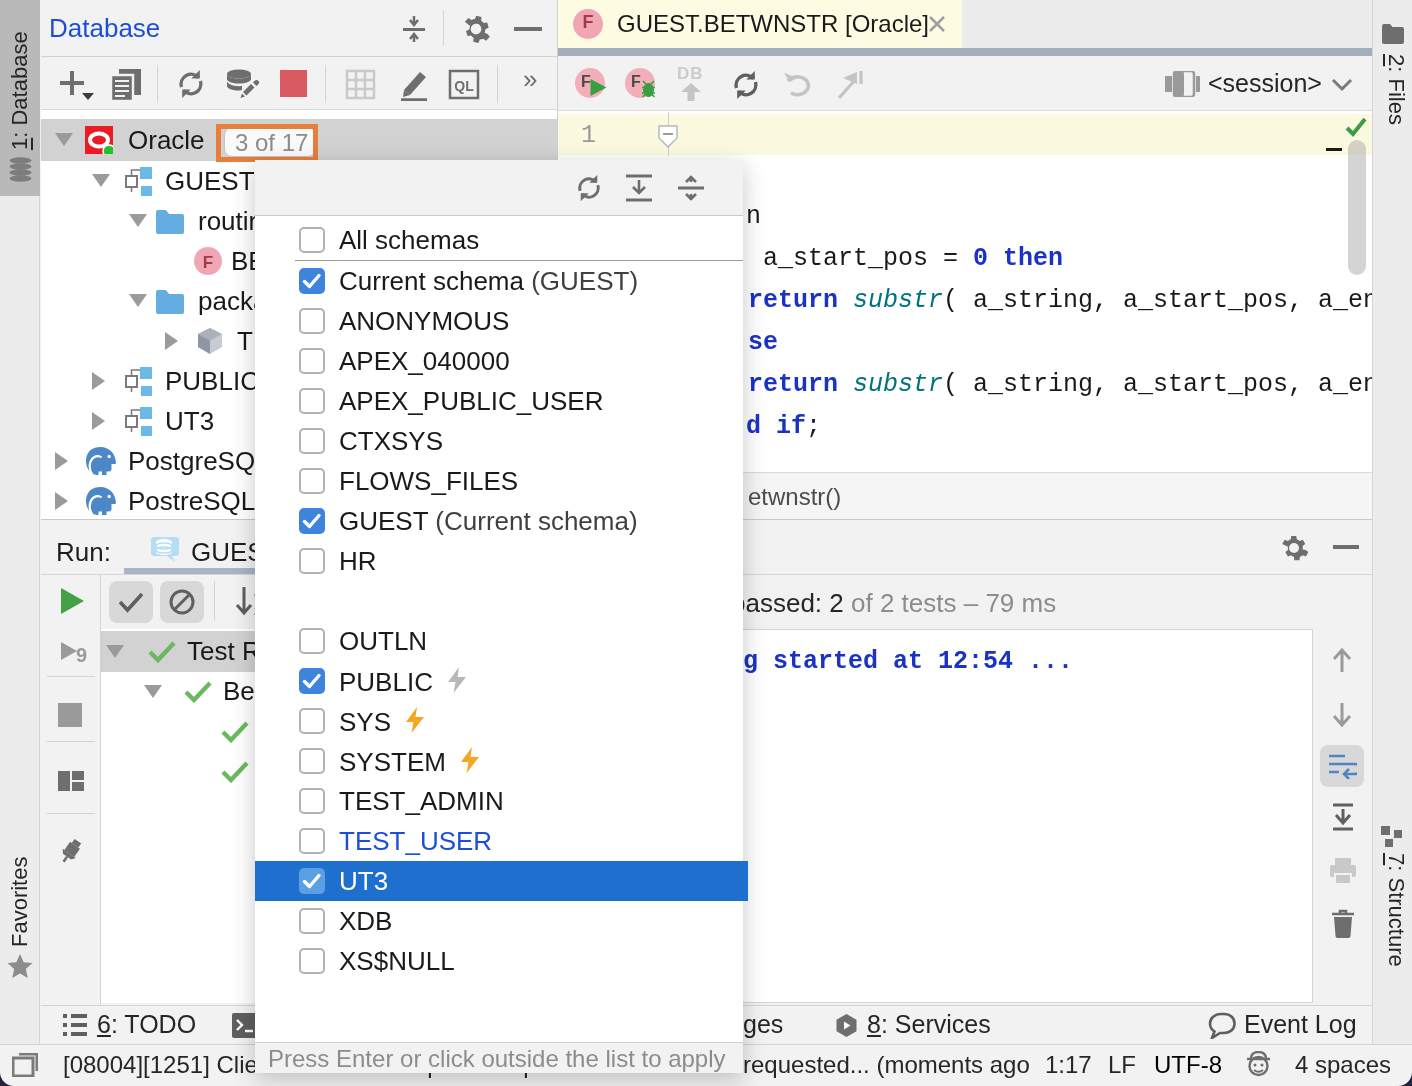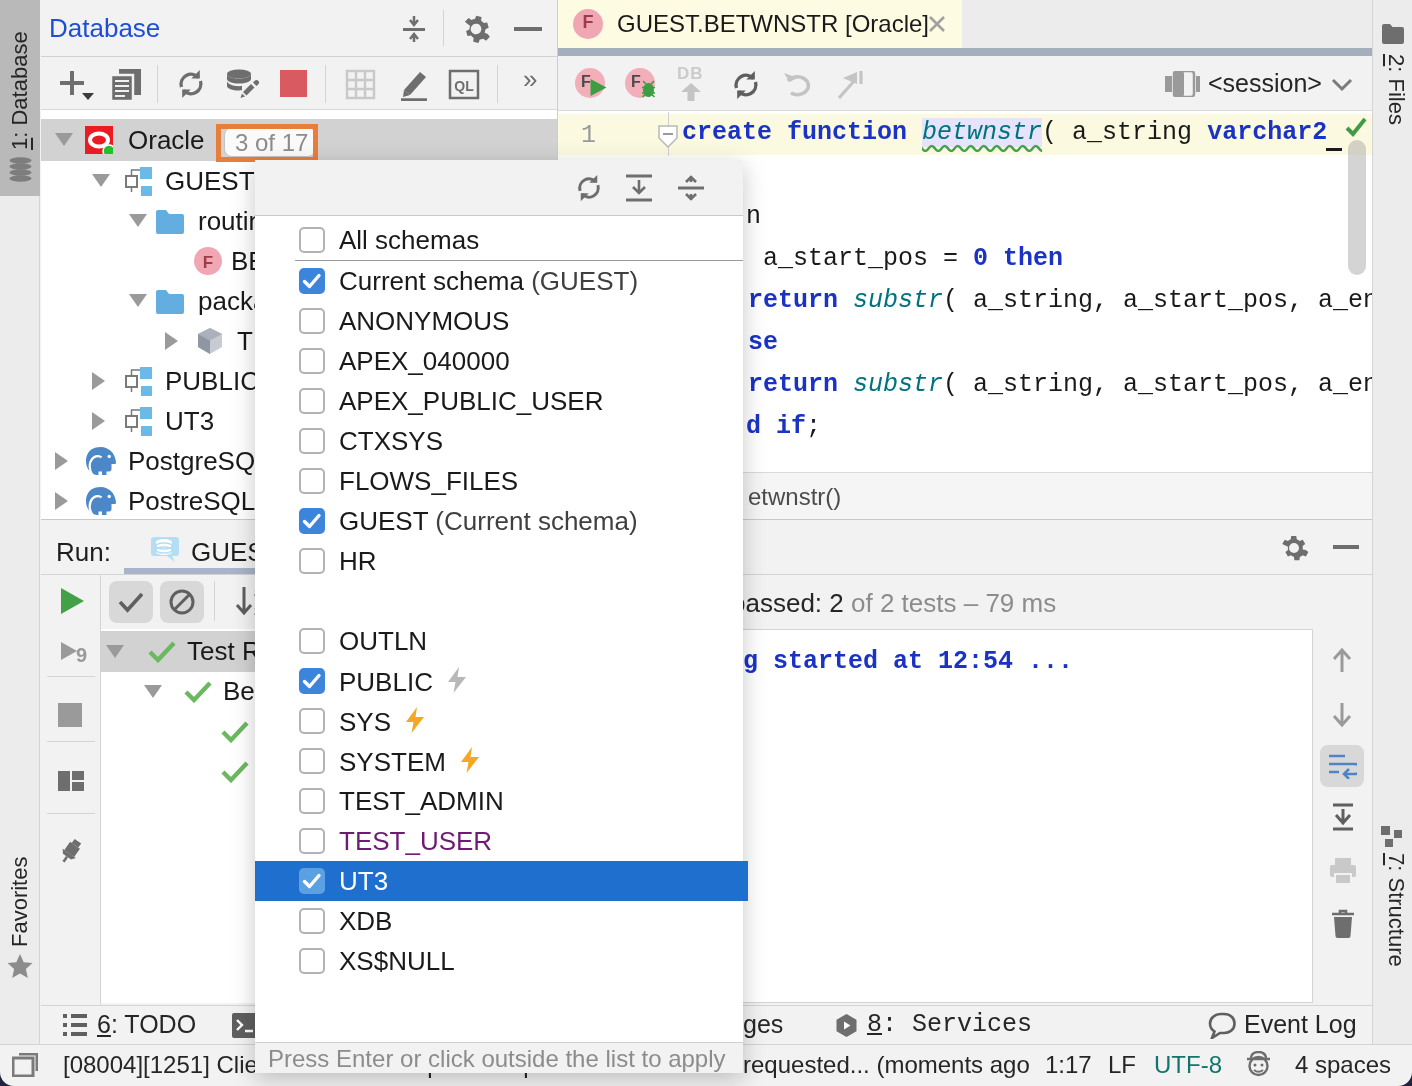--- a/index.html
+++ b/index.html
@@ -281,21 +281,20 @@
 
   <div class="abs" style="left:0;top:112px;width:815px;height:360px;background:#fff;overflow:hidden;">
     <div class="abs" style="left:0;top:2px;width:815px;height:41px;background:#fbf9e0;"></div>
     <div class="abs" style="left:110px;top:0;width:1px;height:44px;background:#cfcfcf;"></div>
     <div class="abs mono" style="left:23px;top:9px;font-size:25px;color:#999;">1</div>
 
     <svg class="abs" style="left:100px;top:13px;" width="20" height="23" viewBox="0 0 20 23">
         <path d="M1 1 H19 V13 L10 22 L1 13 Z" fill="#fff" stroke="#b8b8b8" stroke-width="1.5"></path>
         <path d="M5 9 H15" stroke="#9a9a9a" stroke-width="2"></path>
       </svg>
-    <div class="abs mono codeline" style="left:124px;top:6px;"><span class="kw">create function</span> <span class="fn" style="background:#e6e4fb;text-decoration:underline wavy #44a24a;text-underline-offset:5px;">betwnstr</span>( a_string <span class="kw">varchar2</span></div>
     <div class="abs" style="left:768px;top:36px;width:16px;height:3px;background:#1a1a1a;"></div>
     <div class="abs mono codeline" style="left:188px;top:90px;">n</div>
     <div class="abs mono codeline" style="left:205px;top:132px;">a_start_pos = <span class="kw">0 then</span></div>
     <div class="abs mono codeline" style="left:190px;top:174px;"><span class="kw">return</span> <span class="fn">substr</span>( a_string, a_start_pos, a_end_pos - a_start_pos );</div>
     <div class="abs mono codeline" style="left:190px;top:216px;"><span class="kw">se</span></div>
     <div class="abs mono codeline" style="left:190px;top:258px;"><span class="kw">return</span> <span class="fn">substr</span>( a_string, a_start_pos, a_end_pos - a_start_pos + 1 );</div>
     <div class="abs mono codeline" style="left:188px;top:300px;"><span class="kw">d if</span>;</div>
 
     <div class="abs" style="left:790px;top:28px;width:18px;height:135px;background:rgba(160,160,160,0.45);border-radius:9px;"></div>
 
@@ -456,37 +455,37 @@
   <div class="abs" style="left:56px;top:4px;font-size:25px;color:#262626;"><span style="text-decoration:underline">6</span>: TODO</div>
   <svg class="abs" style="left:191px;top:7px;" width="26" height="25" viewBox="0 0 26 25">
       <rect x="0" y="0" width="26" height="25" rx="2" fill="#5f5f5f"></rect>
       <path d="M5 7 l5 5 -5 5 M13 18 h8" stroke="#fff" stroke-width="2.4" fill="none"></path>
     </svg>
   <div class="abs" style="left:702px;top:4px;font-size:25px;color:#262626;">ges</div>
   <svg class="abs" style="left:793px;top:7px;" width="25" height="25" viewBox="0 0 25 25">
       <path d="M12.5 1 L22.5 6.75 V18.25 L12.5 24 L2.5 18.25 V6.75 Z" fill="#6e6e6e"></path>
       <path d="M10 8.5 L16.5 12.5 L10 16.5 Z" fill="#fff"></path>
     </svg>
-  <div class="abs" style="left:826px;top:4px;font-size:25px;color:#262626;font-family:Liberation Mono, monospace;"><span style="text-decoration:underline">8</span>: Services</div>
+  <div class="abs" style="left:826px;top:4px;font-size:25px;color:#262626;"><span style="text-decoration:underline">8</span>: Services</div>
   <svg class="abs" style="left:1167px;top:6px;" width="28" height="27" viewBox="0 0 28 27">
       <path d="M16 2 C22.5 2 26.5 6 26.5 11.5 C26.5 17 22.5 21 16 21 L12 21 L4 26 L6.5 19.5 C3.5 17.5 2 14.8 2 11.5 C2 6 7 2 13 2 Z" fill="none" stroke="#5f5f5f" stroke-width="2.6"></path>
     </svg>
   <div class="abs" style="left:1203px;top:4px;font-size:25px;color:#262626;">Event Log</div>
 </div>
 
 <div class="abs" id="statusbar" style="left:0;top:1044px;width:1412px;height:42px;background:#f2f2f2;border-top:1px solid #d4d4d4;">
   <svg class="abs" style="left:12px;top:8px;" width="26" height="24" viewBox="0 0 26 24">
       <path d="M7 1 h18 v17" fill="none" stroke="#7a7a7a" stroke-width="3"></path>
       <rect x="1" y="5" width="20" height="18" fill="none" stroke="#7a7a7a" stroke-width="3"></rect>
     </svg>
   <div class="abs" style="left:63px;top:6px;font-size:24px;color:#262626;white-space:nowrap;">[08004][1251] Client connection: update requested...</div>
   <div class="abs" style="left:743px;top:6px;font-size:24px;color:#262626;white-space:nowrap;">requested... (moments ago</div>
   <div class="abs" style="left:1045px;top:6px;font-size:24px;color:#262626;">1:17</div>
   <div class="abs" style="left:1108px;top:6px;font-size:24px;color:#262626;">LF</div>
-  <div class="abs" style="left:1154px;top:6px;font-size:24px;color:#0f766e;">UTF-8</div>
+  <div class="abs" style="left:1154px;top:6px;font-size:24px;color:#000000;">UTF-8</div>
   <svg class="abs" style="left:1245px;top:6px;" width="27" height="26" viewBox="0 0 27 26">
       <circle cx="13.5" cy="15" r="9" fill="none" stroke="#6e6e6e" stroke-width="2.4"></circle>
       <path d="M2 8 h23 M6 8 C6 3 9 1 13.5 1 C18 1 21 3 21 8" fill="none" stroke="#6e6e6e" stroke-width="2.4"></path>
       <circle cx="10" cy="14" r="1.5" fill="#6e6e6e"></circle>
       <circle cx="17" cy="14" r="1.5" fill="#6e6e6e"></circle>
       <path d="M9 19 q4.5 3.5 9 0" stroke="#6e6e6e" stroke-width="2" fill="none"></path>
     </svg>
   <div class="abs" style="left:1295px;top:6px;font-size:24px;color:#262626;">4 spaces</div>
   <svg class="abs" style="left:0;bottom:0;" width="14" height="14" viewBox="0 0 14 14">
       <path d="M0 0 A14 14 0 0 0 14 14 L0 14 Z" fill="#23233f"></path>
@@ -614,21 +613,21 @@
 <div class="prow" style="top:565px;">
         <div class="cb-holder">
           <div class="cb"></div>
         </div>
         <div class="lbl" style="color:#1a1a1a;">TEST_ADMIN</div>
       </div>
 <div class="prow" style="top:605px;">
         <div class="cb-holder">
           <div class="cb"></div>
         </div>
-        <div class="lbl" style="color:#701a75;">TEST_USER</div>
+        <div class="lbl" style="color:#1d4ed8;">TEST_USER</div>
       </div>
 <div class="prow" style="top:645px;background:#1f6fce;">
         <div class="cb-holder">
           <div class="cb on" style="background:#5ba0e3;">
             <svg width="20" height="18" viewBox="0 0 20 18">
               <path d="M2.5 9.5 L7.5 14.5 L17 3.5" stroke="#fff" stroke-width="3.4" fill="none" stroke-linecap="round" stroke-linejoin="round"></path>
             </svg>
           </div>
         </div>
         <div class="lbl" style="color:#fff;">UT3</div>

